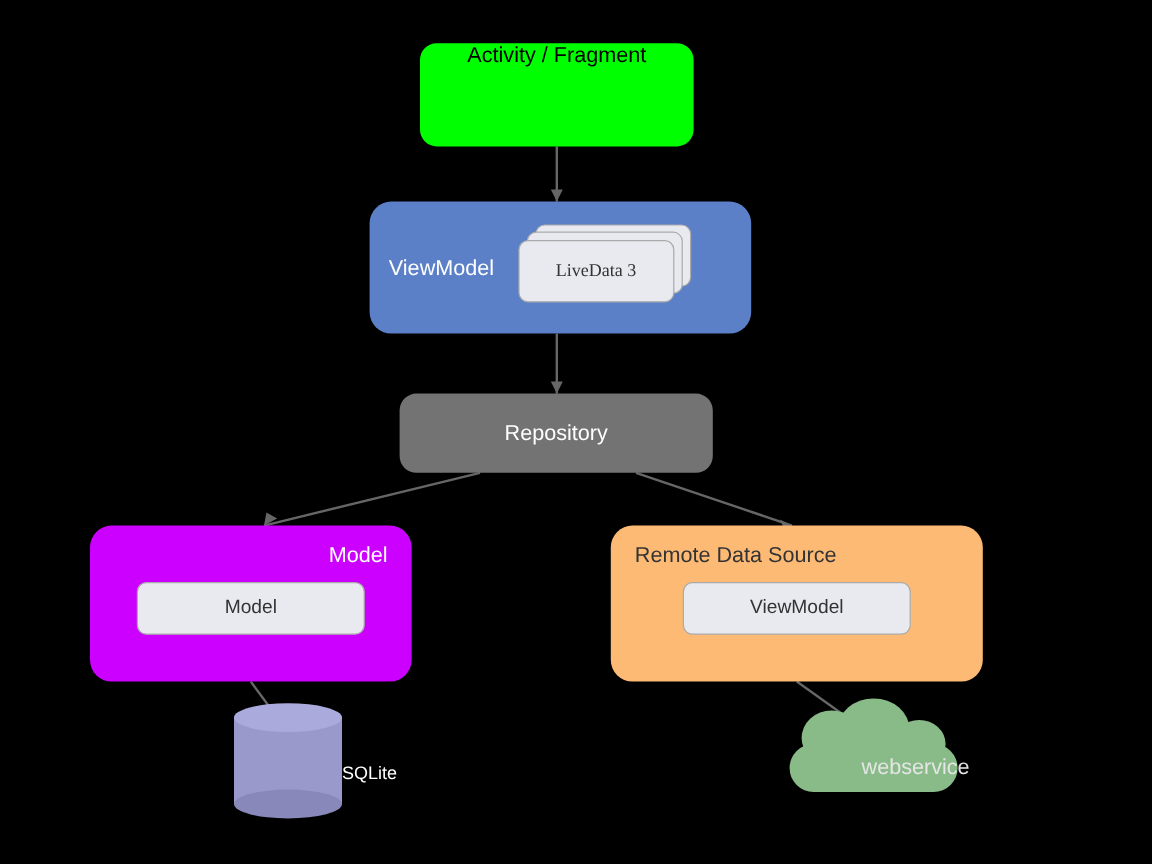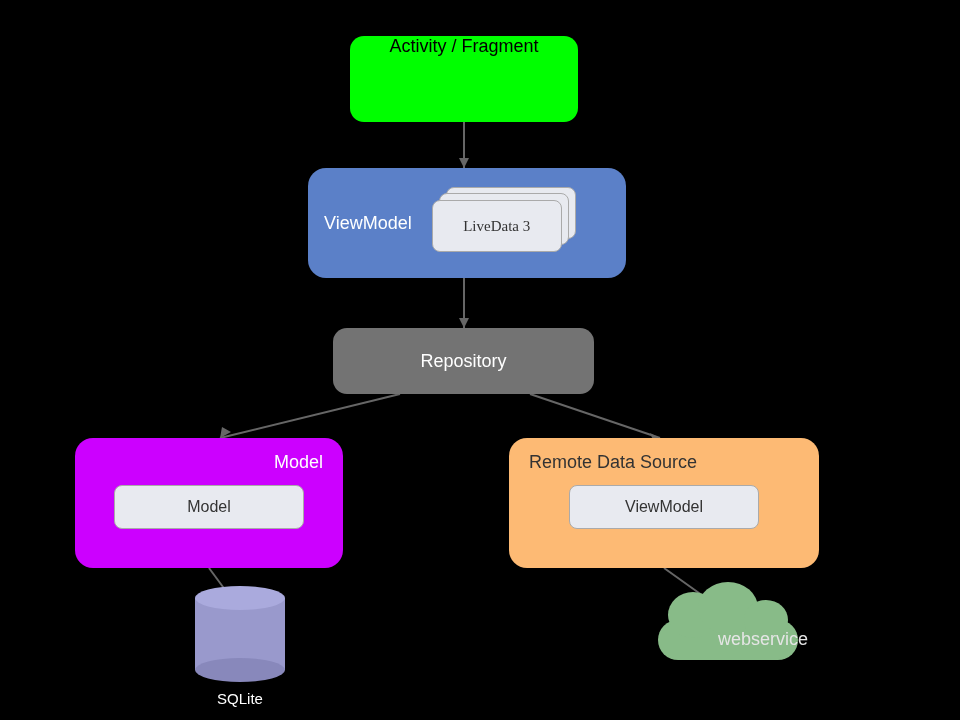--- a/index.html
+++ b/index.html
@@ -210,21 +210,21 @@
       color: #333;
       font-size: 16px;
     }
 
     
     .sqlite-container {
       position: absolute;
       left: 195px;
       top: 598px;
       display: flex;
-      flex-direction: column;
+      flex-direction: row;
       align-items: center;
     }
 
     .cylinder {
       width: 90px;
       height: 72px;
       background: #9999cc;
       border-radius: 0;
       position: relative;
     }

